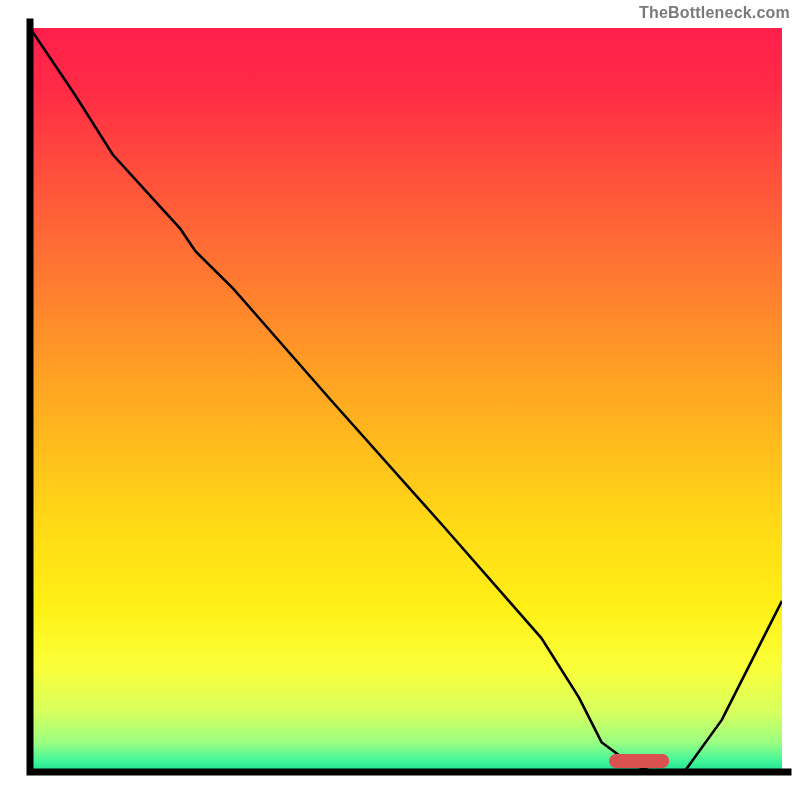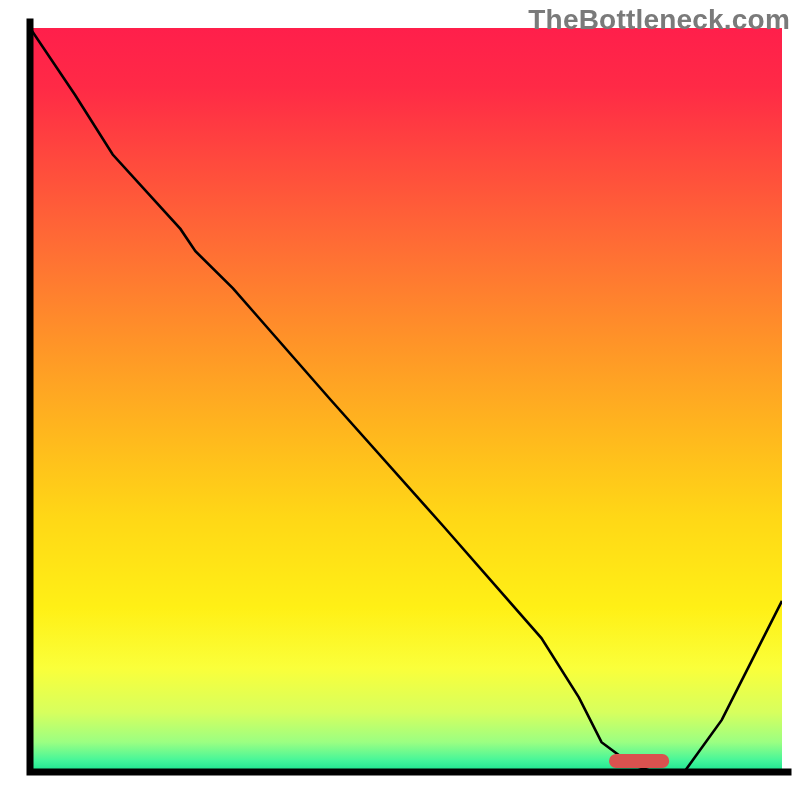--- a/index.html
+++ b/index.html
@@ -13,21 +13,21 @@
   }
   .stage {
     position: relative;
     width: 800px;
     height: 800px;
   }
   .watermark {
     position: absolute;
     top: 4px;
     right: 10px;
-    font-size: 28px;
+    font-size: 16px;
     font-weight: 600;
     color: #7a7a7a;
     letter-spacing: 0.2px;
     pointer-events: none;
   }
   svg {
     display: block;
   }
 </style>
 </head>

